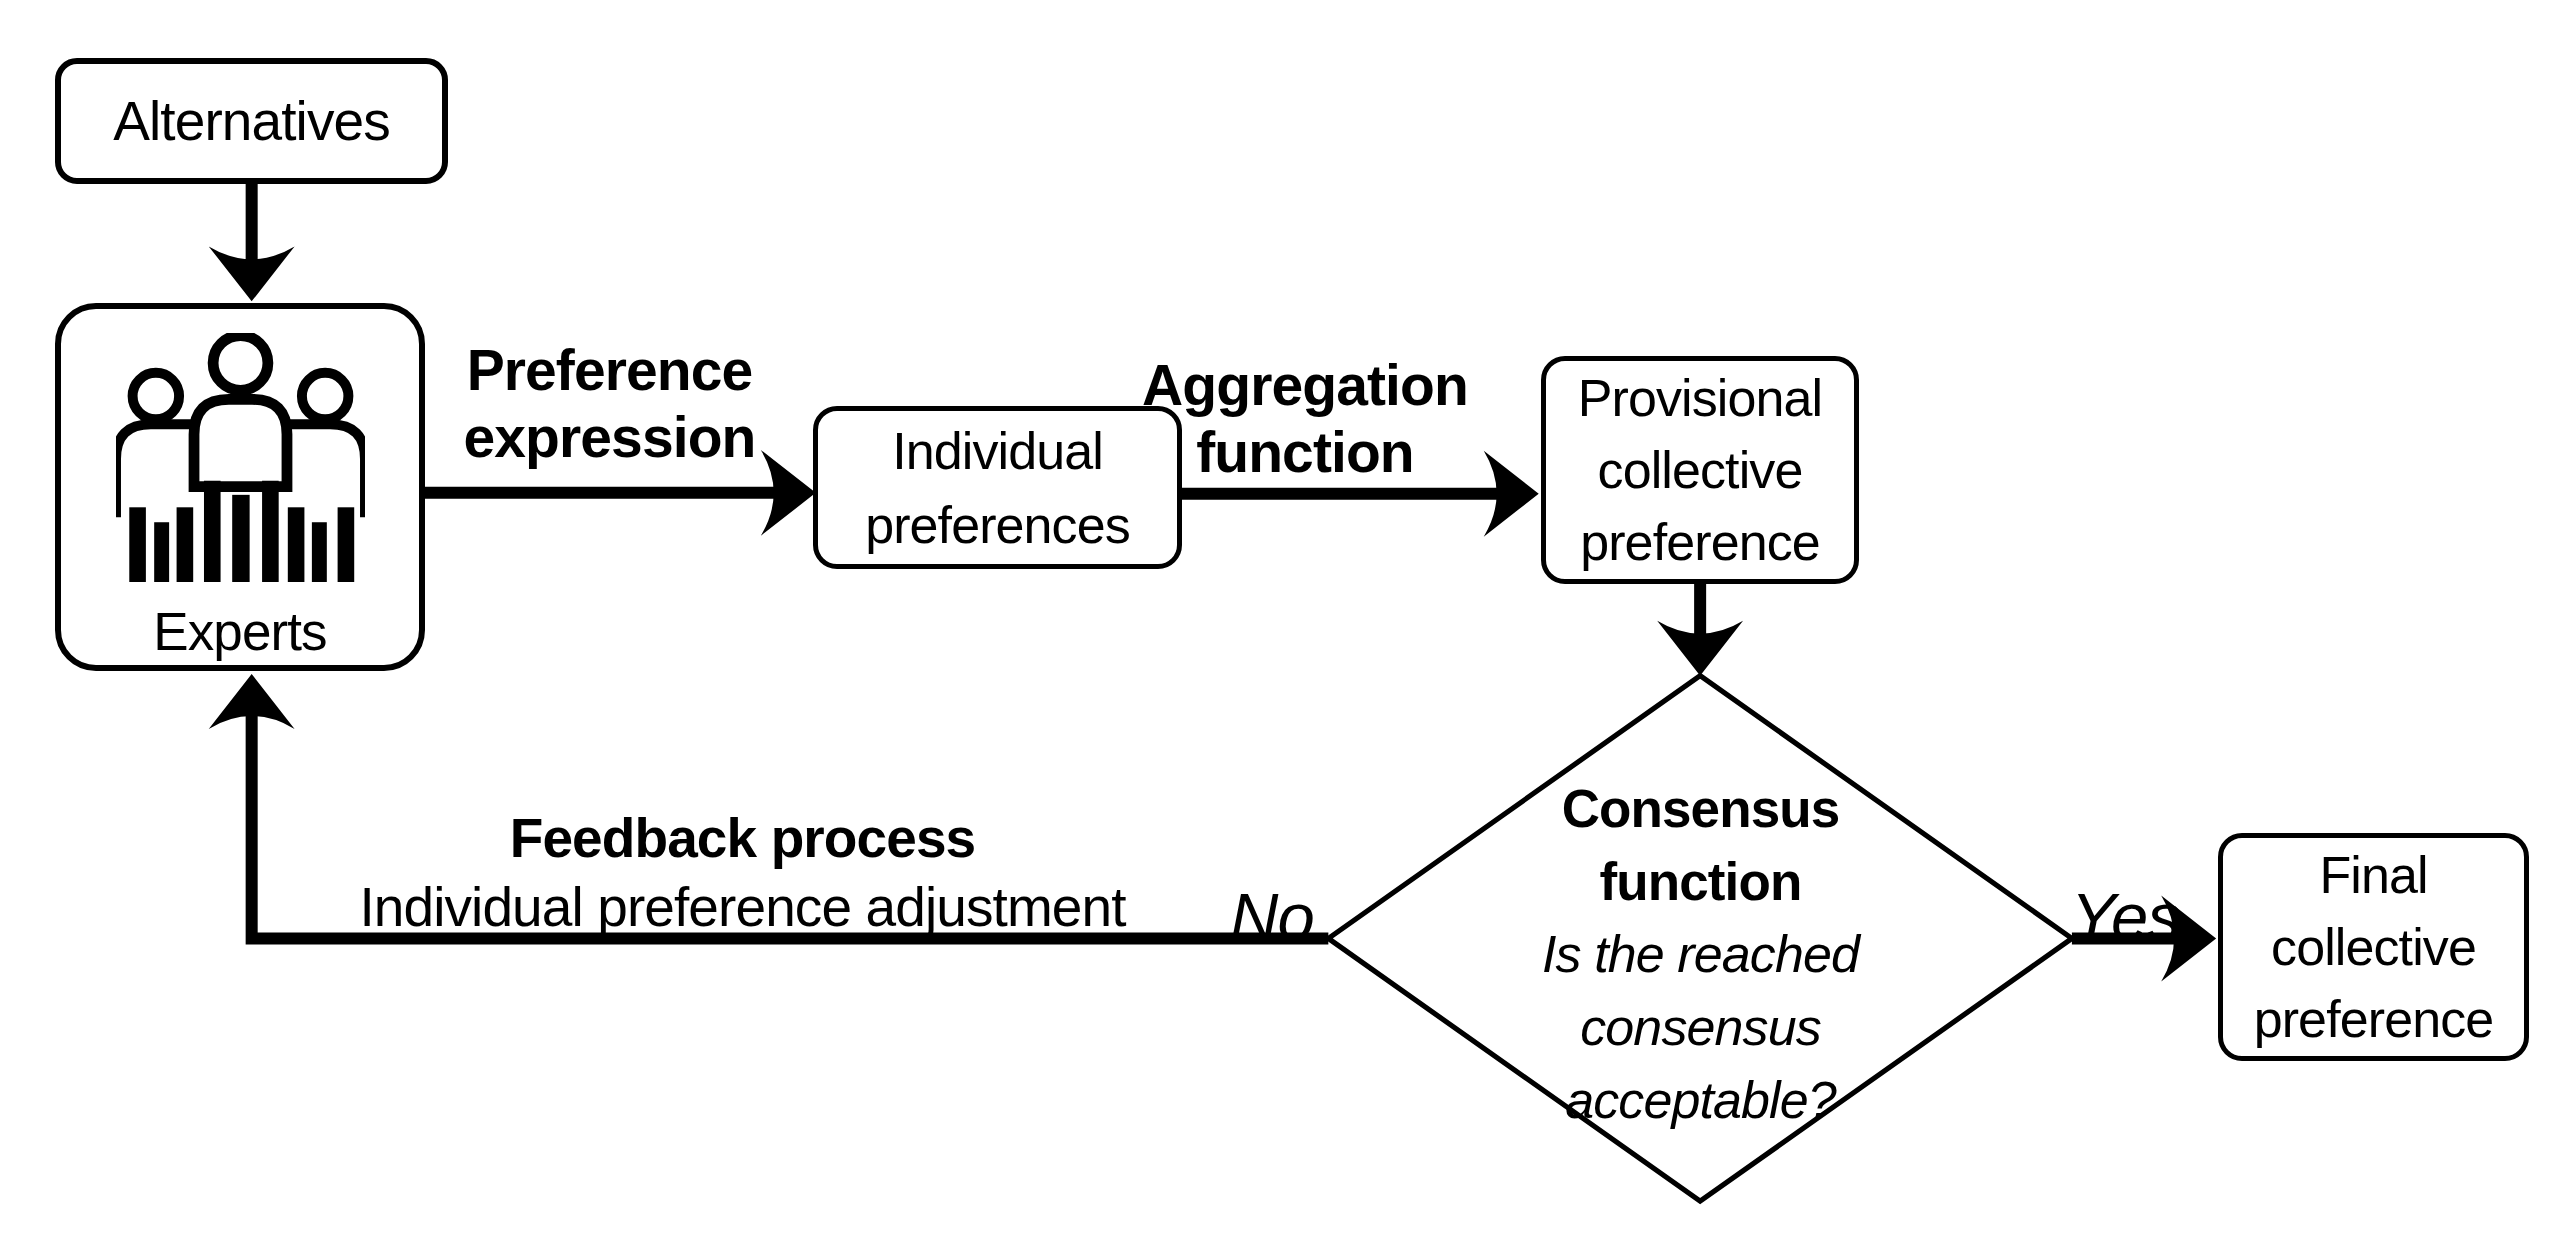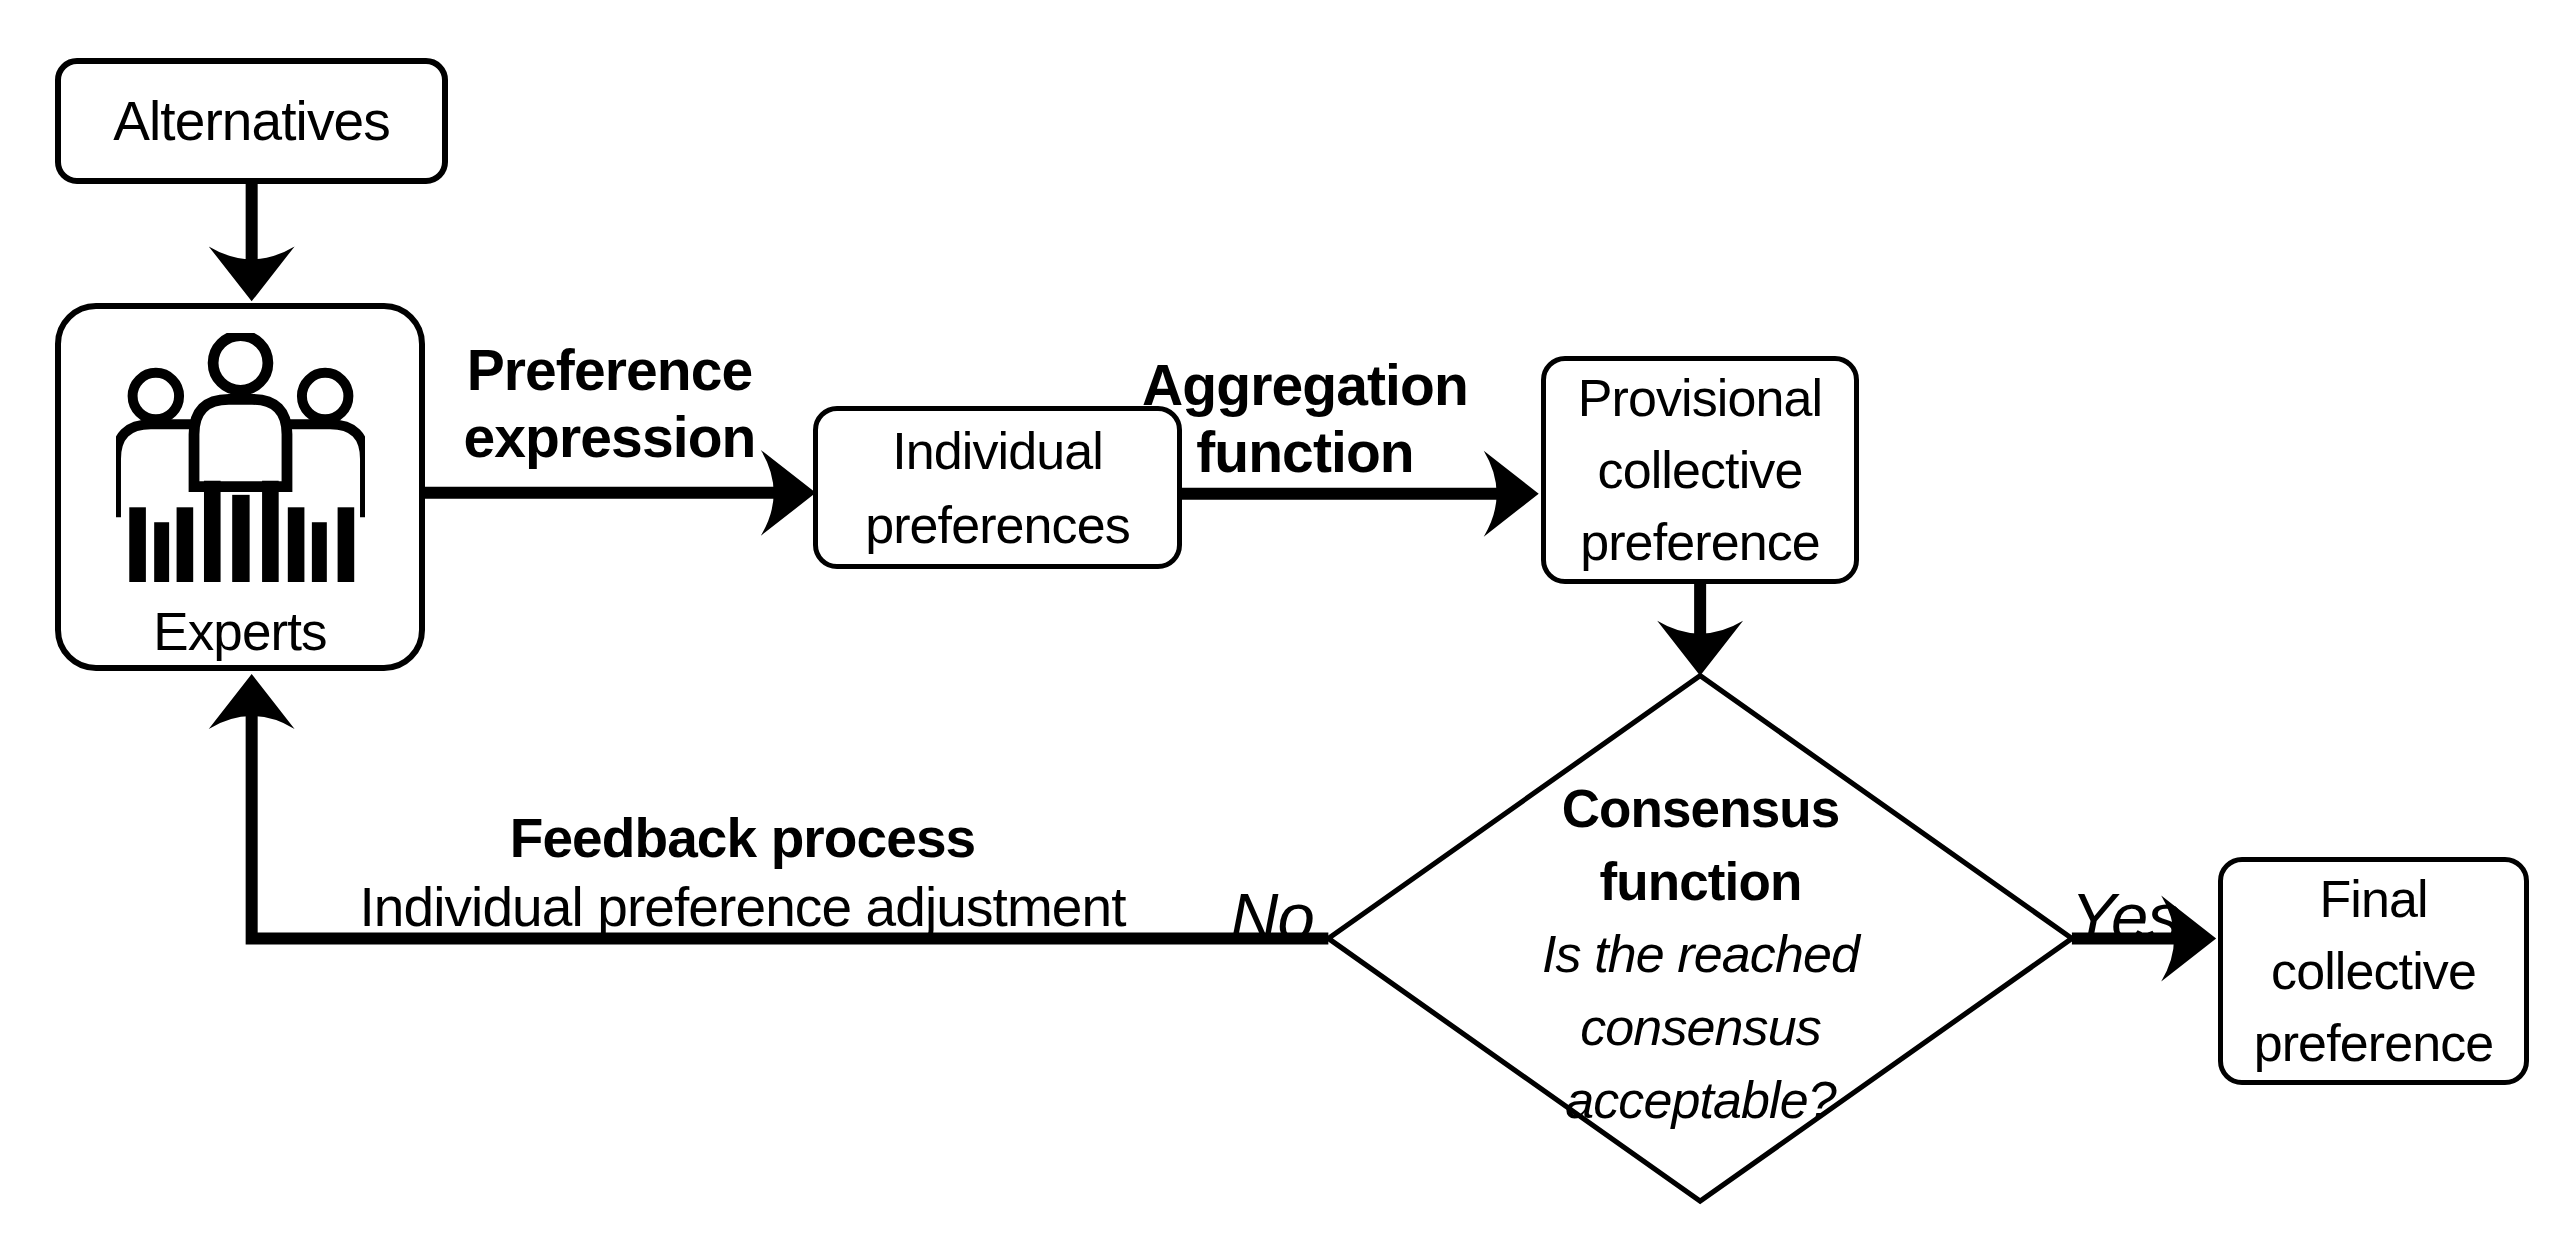--- a/index.html
+++ b/index.html
@@ -17,21 +17,21 @@
   }
   .node .nline{font-size:52px;line-height:72px;white-space:nowrap;letter-spacing:-0.9px;}
   #box-alternatives{left:55px;top:58px;width:393px;height:126px;border-radius:22px;}
   #box-alternatives .nline{font-size:55px;}
   #box-experts{left:55px;top:303px;width:370px;height:368px;border-radius:41px;justify-content:flex-start;}
   #experts-icon{margin-top:24px;}
   #experts-label{font-size:53px;line-height:60px;margin-top:20px;letter-spacing:-0.9px;}
   #box-individual{left:813px;top:406px;width:369px;height:163px;border-radius:24px;border-width:5.2px;}
   #box-individual .nline{line-height:74px;}
   #box-provisional{left:1541px;top:356px;width:318px;height:228px;border-radius:24px;border-width:5.2px;}
-  #box-final{left:2218px;top:833px;width:311px;height:228px;border-radius:24px;border-width:5.2px;margin-top:24px;}
+  #box-final{left:2218px;top:833px;width:311px;height:228px;border-radius:24px;border-width:5.2px;}
   .edge-label{
     position:absolute;z-index:3;text-align:center;letter-spacing:-0.9px;
   }
   .edge-label .bold{font-weight:bold;font-size:57px;line-height:67px;white-space:nowrap;}
   #label-pref{left:412px;top:337px;width:395px;}
   #label-aggr{left:1116px;top:352px;width:378px;}
   #label-feedback{left:309px;top:804px;width:867px;}
   #label-feedback .bold{font-size:55px;line-height:69px;}
   #label-feedback .reg{font-size:55px;line-height:69px;white-space:nowrap;}
   .branch{position:absolute;z-index:3;font-style:italic;font-size:67px;text-align:center;letter-spacing:-0.9px;}

